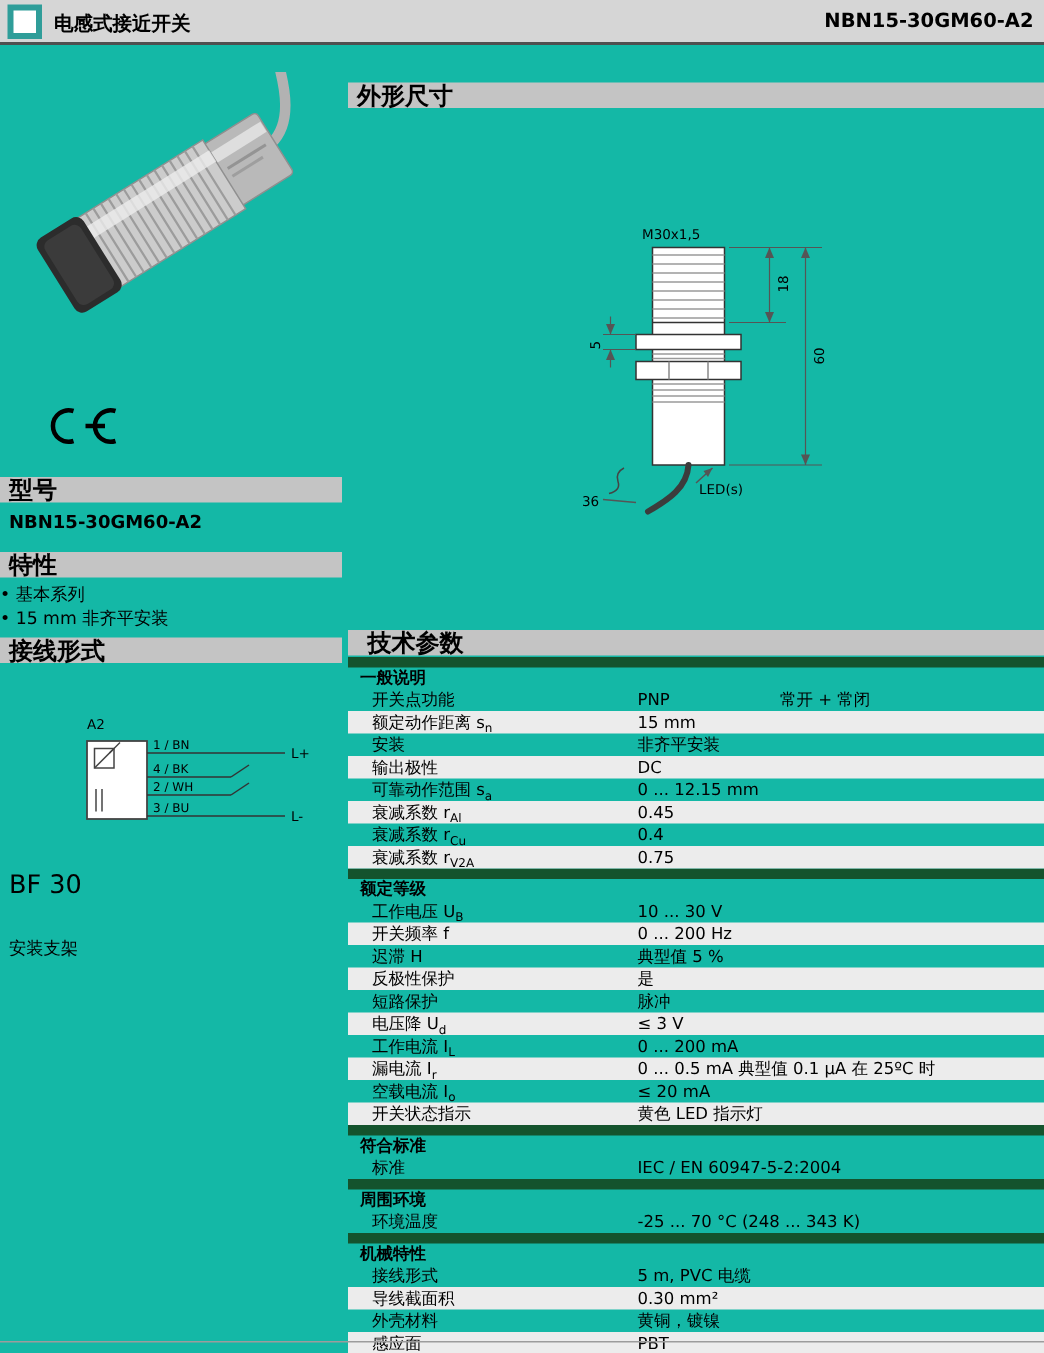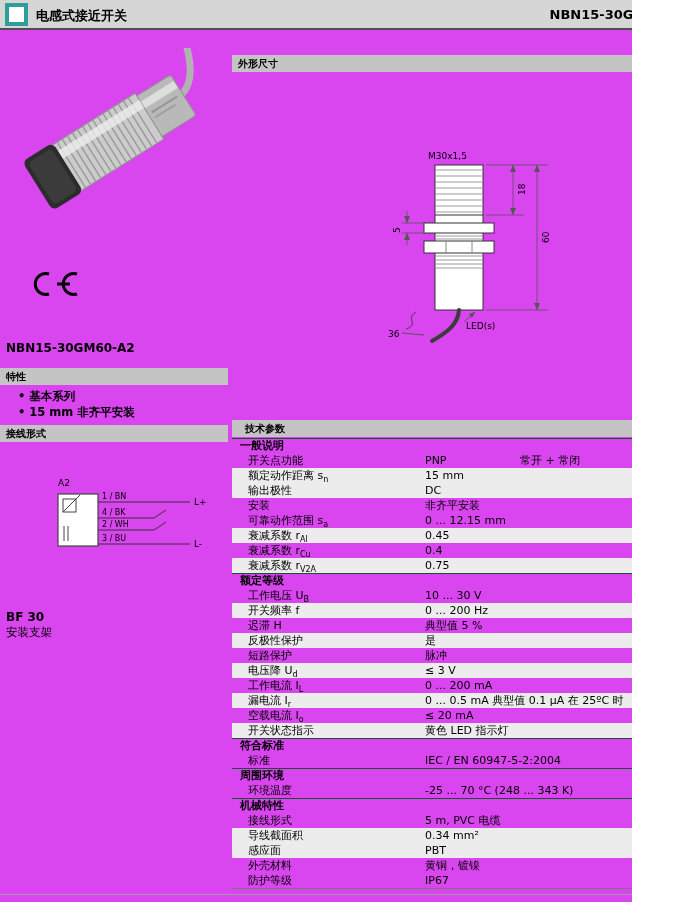--- a/index.html
+++ b/index.html
@@ -1,51 +1,51 @@
 <!DOCTYPE html>
 <html><head>
 <meta charset="utf-8">
 <style>
   html,body{margin:0;padding:0;background:#fff;}
   body{width:696px;height:902px;font-family:"DejaVu Sans","Liberation Sans",sans-serif;color:#000;}
-  .page{position:relative;width:632px;height:902px;background:#d946ef;overflow:hidden;}
+  .page{position:relative;width:696px;height:902px;background:#14b8a6;overflow:hidden;}
 
   
   .topbar{position:absolute;left:0;top:0;width:696px;height:30px;background:#d6d6d6;border-bottom:2px solid #4f4f4f;box-sizing:border-box;}
   .logo{position:absolute;left:5px;top:3px;width:23px;height:23px;background:#2f9d99;}
   .logo-inner{position:absolute;left:4px;top:4px;right:4px;bottom:4px;background:#fff;}
   .logo-core{position:absolute;left:8px;top:8px;right:8px;bottom:8px;background:#2f9d99;}
   .topbar-title{position:absolute;left:36px;top:7px;font-size:13px;font-weight:bold;}
   .topbar-part{position:absolute;right:7px;top:7px;font-size:13px;font-weight:bold;}
 
   
-  .bar{position:absolute;left:0;width:228px;height:17px;line-height:17px;background:#c4c4c4;font-size:10px;font-weight:bold;padding-left:6px;box-sizing:border-box;}
+  .bar{position:absolute;left:0;width:228px;height:17px;line-height:17px;background:#c4c4c4;font-size:16px;font-weight:bold;padding-left:6px;box-sizing:border-box;}
   .bar.right{left:232px;width:464px;}
   #bar-model{top:318px;}
   #bar-features{top:368px;}
   #bar-connection{top:425px;}
   #bar-accessories{top:585px;}
   #bar-dims{top:55px;}
   #bar-specs{top:420px;padding-left:13px;}
 
   
   .photo{position:absolute;left:8px;top:48px;width:205px;height:200px;}
   .ce{position:absolute;left:28px;top:270px;}
   #model-value{position:absolute;left:6px;top:341px;font-size:12px;font-weight:bold;}
-  #features-list{position:absolute;left:18px;top:388px;margin:0;padding:0;list-style:none;font-size:11.5px;font-weight:bold;}
+  #features-list{position:absolute;left:0;top:388px;margin:0;padding:0;list-style:none;font-size:11.5px;}
   #features-list li{line-height:16px;}
   #features-list li::before{content:"•  ";}
   .wiring{position:absolute;left:42px;top:468px;width:180px;height:112px;}
-  #acc-model{position:absolute;left:6px;top:610px;font-size:12px;font-weight:bold;}
+  #acc-model{position:absolute;left:6px;top:580px;font-size:17px;font-weight:normal;}
   #acc-desc{position:absolute;left:6px;top:625px;font-size:11.5px;}
 
   
   .drawing{position:absolute;left:232px;top:75px;width:464px;height:340px;}
   #spec-table{position:absolute;left:232px;top:438px;width:464px;border-bottom:1px solid #777;}
-  .spec-title{border-top:1px solid #14532d;font-size:11px;font-weight:bold;line-height:12px;padding:1px 0 1px 8px;}
+  .spec-title{border-top:7px solid #14532d;font-size:11px;font-weight:bold;line-height:12px;padding:1px 0 1px 8px;}
   .spec-row{position:relative;display:flex;height:15px;line-height:15px;font-size:11px;}
   .spec-row.alt{background:#ececec;}
   .spec-label{width:177px;padding-left:16px;flex:none;white-space:nowrap;overflow:hidden;}
   .spec-value{flex:1;white-space:nowrap;}
   .spec-value2{position:absolute;left:288px;top:0;}
   sub{font-size:8px;}
 
   .footer-line{position:absolute;left:0;top:894px;width:696px;height:1px;background:#9c9c9c;}
   svg text{font-family:"DejaVu Sans","Liberation Sans",sans-serif;fill:#000;}
 </style>
@@ -82,20 +82,21 @@
   </div>
 
   <div class="ce" aria-label="CE">
     <svg width="54" height="28" viewBox="0 0 54 28">
       <path d="M21 4 A10.5 10.5 0 1 0 21 24" fill="none" stroke="#000" stroke-width="3"></path>
       <path d="M49 4 A10.5 10.5 0 1 0 49 24" fill="none" stroke="#000" stroke-width="3"></path>
       <line x1="29" y1="14" x2="42" y2="14" stroke="#000" stroke-width="3"></line>
     </svg>
   </div>
 
+  <div class="bar" id="bar-model">型号</div>
   <div id="model-value">NBN15-30GM60-A2</div>
 
   <div class="bar" id="bar-features">特性</div>
   <ul id="features-list">
       <li>基本系列</li>
       <li>15 mm 非齐平安装</li>
     </ul>
 
   <div class="bar" id="bar-connection">接线形式</div>
   <div class="wiring">
@@ -179,29 +180,29 @@
       <div class="spec-title">一般说明</div>
       <div class="spec-row">
         <div class="spec-label">开关点功能</div>
         <div class="spec-value">PNP</div>
         <span class="spec-value2">常开 + 常闭</span>
       </div>
       <div class="spec-row alt">
         <div class="spec-label">额定动作距离  s<sub>n</sub></div>
         <div class="spec-value">15 mm</div>
       </div>
+      <div class="spec-row">
+        <div class="spec-label">安装</div>
+        <div class="spec-value">非齐平安装</div>
+      </div>
       <div class="spec-row alt">
         <div class="spec-label">输出极性</div>
         <div class="spec-value">DC</div>
       </div>
       <div class="spec-row">
-        <div class="spec-label">安装</div>
-        <div class="spec-value">非齐平安装</div>
-      </div>
-      <div class="spec-row">
         <div class="spec-label">可靠动作范围 s<sub>a</sub></div>
         <div class="spec-value">0 ... 12.15 mm</div>
       </div>
       <div class="spec-row alt">
         <div class="spec-label">衰减系数 r<sub>Al</sub></div>
         <div class="spec-value">0.45</div>
       </div>
       <div class="spec-row">
         <div class="spec-label">衰减系数 r<sub>Cu</sub></div>
         <div class="spec-value">0.4</div>
@@ -261,30 +262,30 @@
         <div class="spec-label">环境温度</div>
         <div class="spec-value">-25 ... 70 °C (248 ... 343 K)</div>
       </div>
       <div class="spec-title">机械特性</div>
       <div class="spec-row">
         <div class="spec-label">接线形式</div>
         <div class="spec-value">5 m, PVC 电缆</div>
       </div>
       <div class="spec-row alt">
         <div class="spec-label">导线截面积</div>
-        <div class="spec-value">0.34 mm²</div>
+        <div class="spec-value">0.30 mm²</div>
+      </div>
+      <div class="spec-row">
+        <div class="spec-label">外壳材料</div>
+        <div class="spec-value">黄铜，镀镍</div>
       </div>
       <div class="spec-row alt">
         <div class="spec-label">感应面</div>
         <div class="spec-value">PBT</div>
       </div>
       <div class="spec-row">
-        <div class="spec-label">外壳材料</div>
-        <div class="spec-value">黄铜，镀镍</div>
-      </div>
-      <div class="spec-row">
         <div class="spec-label">防护等级</div>
         <div class="spec-value">IP67</div>
       </div>
     </div>
 
   <div class="footer-line"></div>
 </div>
 
 </body></html>

